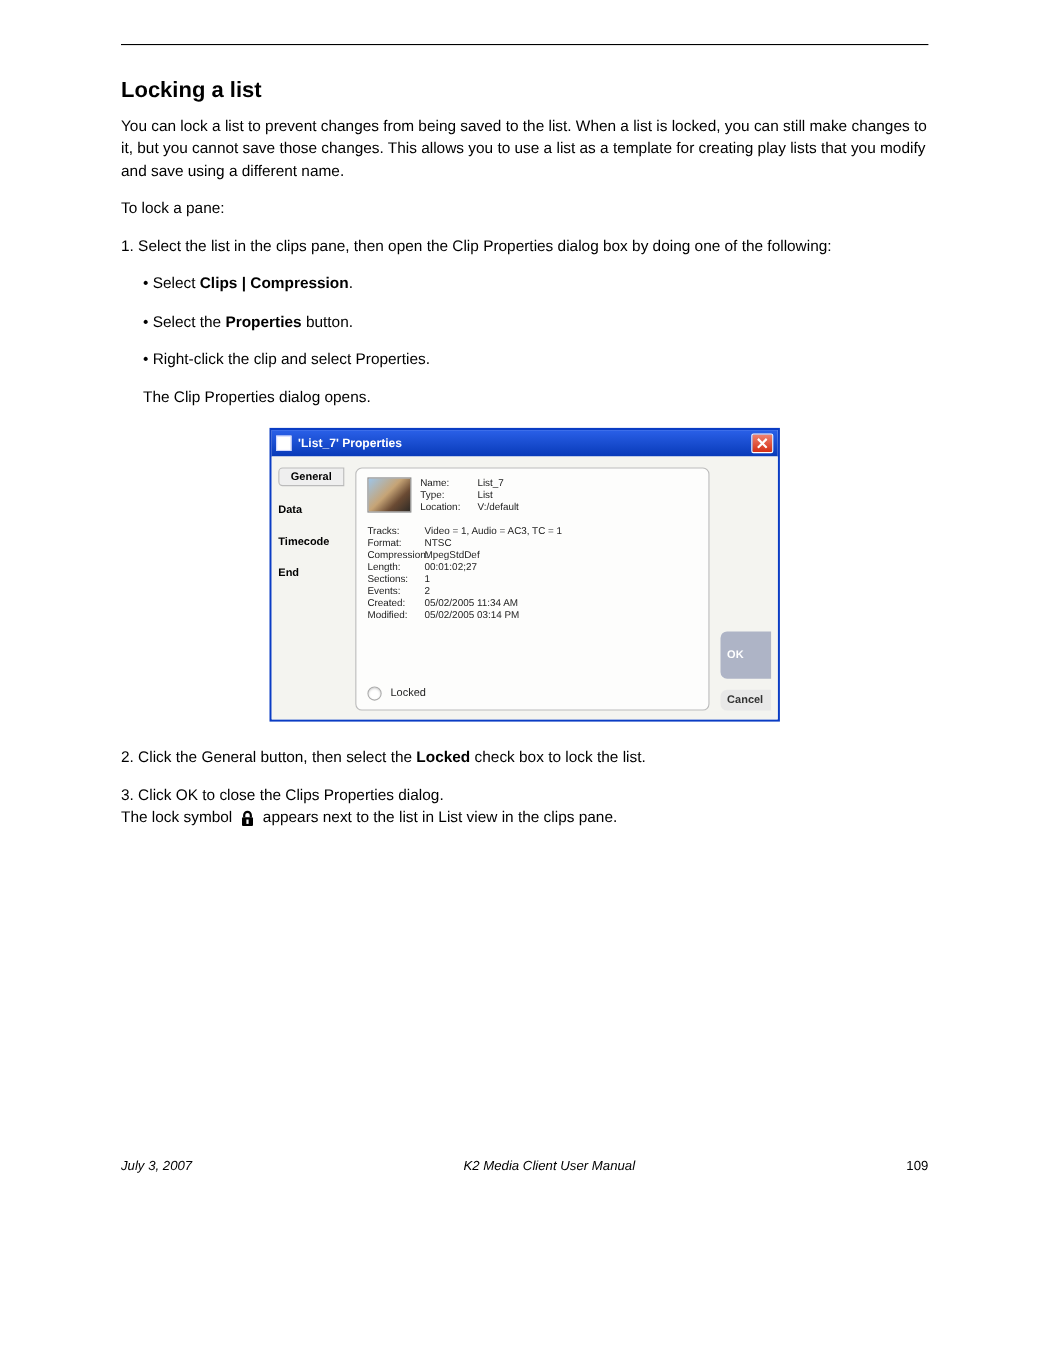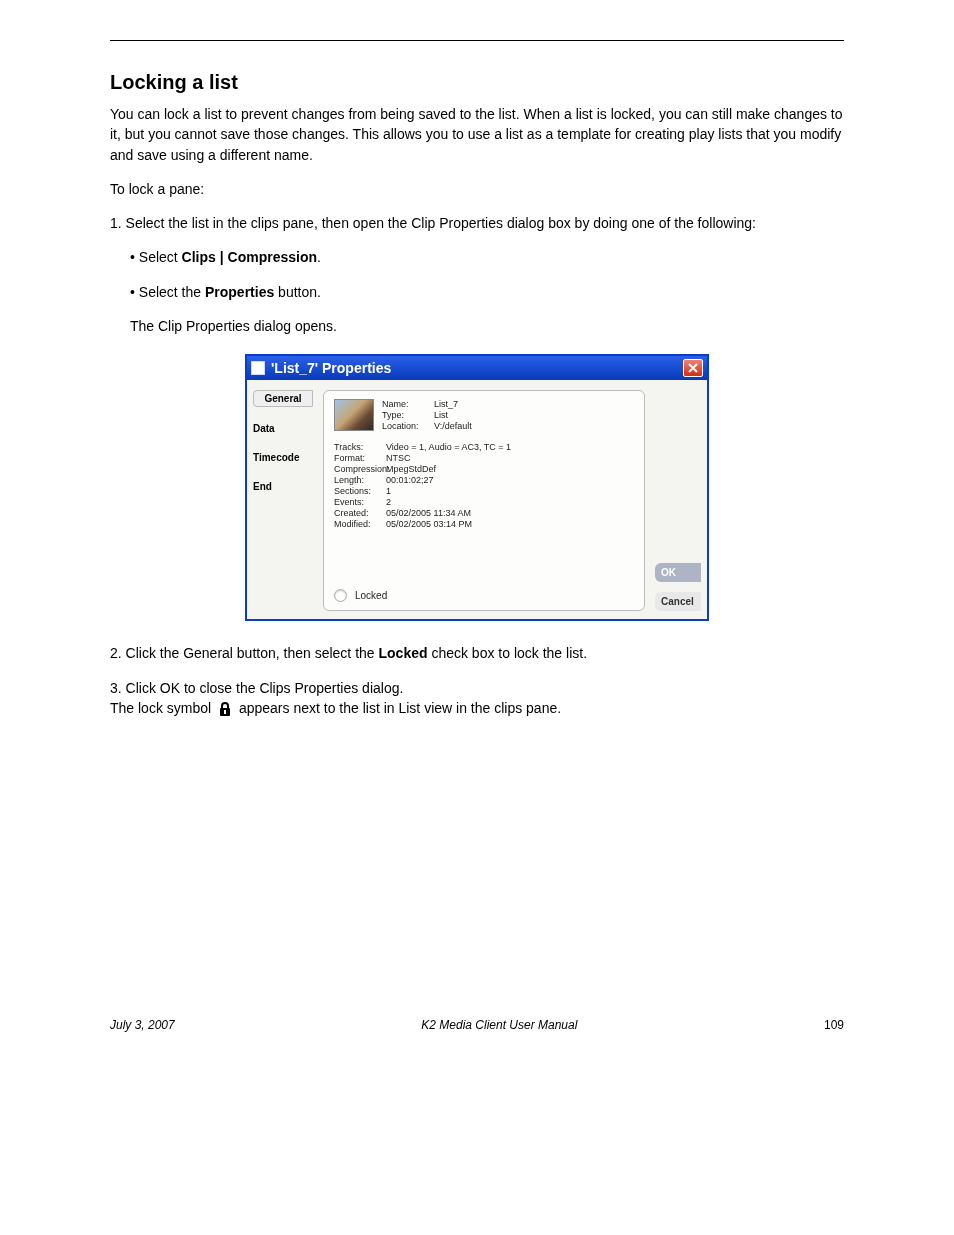--- a/index.html
+++ b/index.html
@@ -45,21 +45,21 @@
     border: 2px solid #0a3cc4;
     background: #fff;
     font-family: Tahoma, Geneva, sans-serif;
   }
   .titlebar {
     background: linear-gradient(to bottom, #2a60e8, #083ab8);
     color: #fff;
     display: flex;
     align-items: center;
     padding: 3px 4px;
-    font-size: 14px;
+    font-size: 11px;
     font-weight: bold;
   }
   .titlebar .wicon {
     width: 12px; height: 12px; background:#fff; border:1px solid #cfd8ff;
     margin-right: 6px;
   }
   .titlebar .title-text { flex: 1; }
   .closebtn {
     width: 18px; height: 16px;
     background: linear-gradient(to bottom,#f08370,#d42e14);
@@ -123,21 +123,21 @@
     background:#fff; border:1px solid #aaa;
     box-shadow: inset 0 1px 2px rgba(0,0,0,0.2);
   }
   .btn-col {
     width:46px;
     display:flex; flex-direction:column; justify-content:flex-end; gap:10px;
     font-size:10px; font-weight:bold; color:#333;
   }
   .btn-col .ok {
     background:#aeb4c6; color:#fff; border-radius:6px 0 0 6px;
-    padding:4px 6px; cursor:pointer;
+    padding:16px 6px; cursor:pointer;
   }
   .btn-col .cancel {
     background:#e8e8e8; border-radius:6px 0 0 6px;
     padding:4px 6px; cursor:pointer;
   }
   
   .lock-inline {
     display:inline-block;
     vertical-align:middle;
     width:16px; height:16px;
@@ -167,20 +167,21 @@
   <p>To lock a pane:</p>
 
   <p>1. Select the list in the clips pane, then open the Clip Properties dialog box by doing one of the following:</p>
 
   <p style="margin-left:20px;">
     <span>• Select </span><b>Clips | Compression</b><span>.</span>
   </p>
   <p style="margin-left:20px;">
     <span>• Select the </span><b>Properties</b><span> button.</span>
   </p>
+  <p style="margin-left:20px;">• Right-click the clip and select Properties.</p>
 
   <p style="margin-left:20px;">The Clip Properties dialog opens.</p>
 
   <div class="screenshot-wrap">
     <div class="dlg">
       <div class="titlebar">
         <div class="wicon"></div>
         <div class="title-text">'List_7' Properties</div>
         <div class="closebtn">
           <svg viewBox="0 0 10 10" width="10" height="10">

